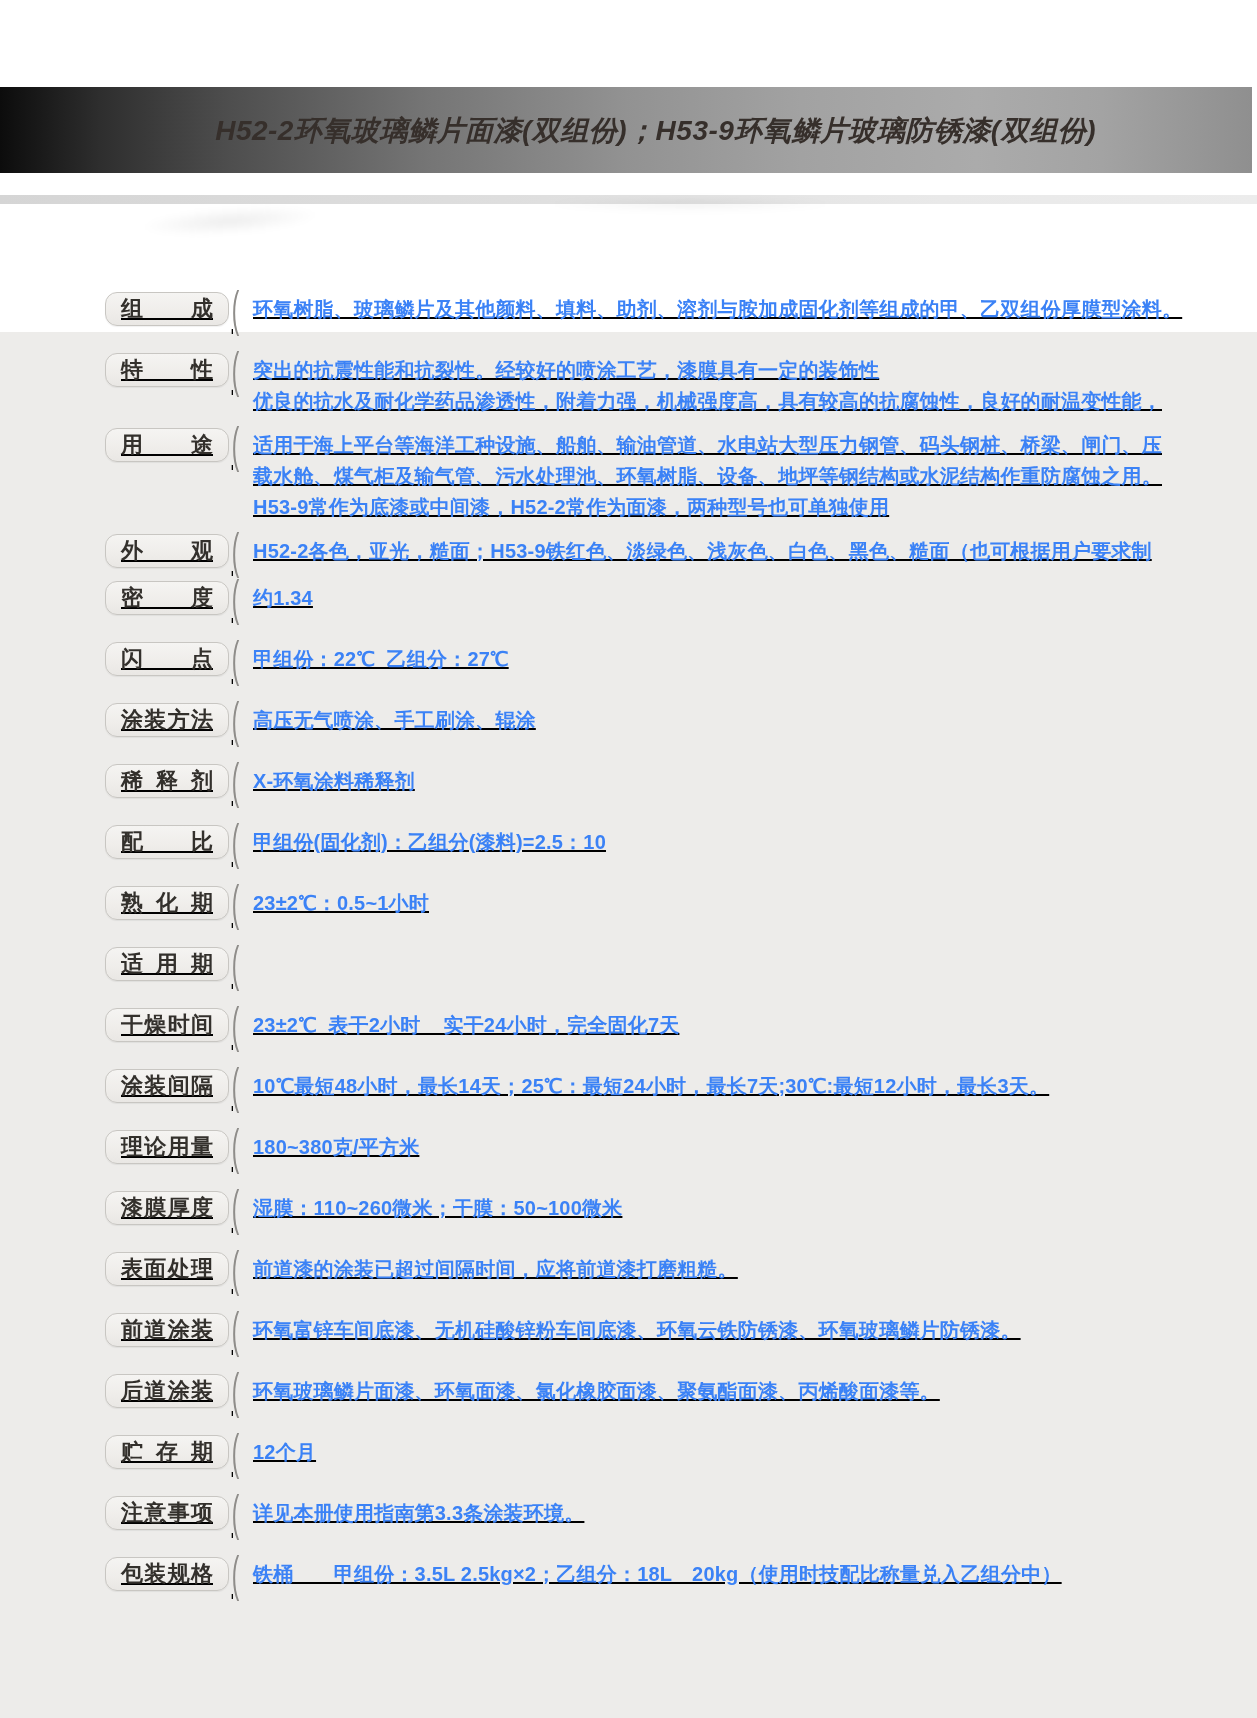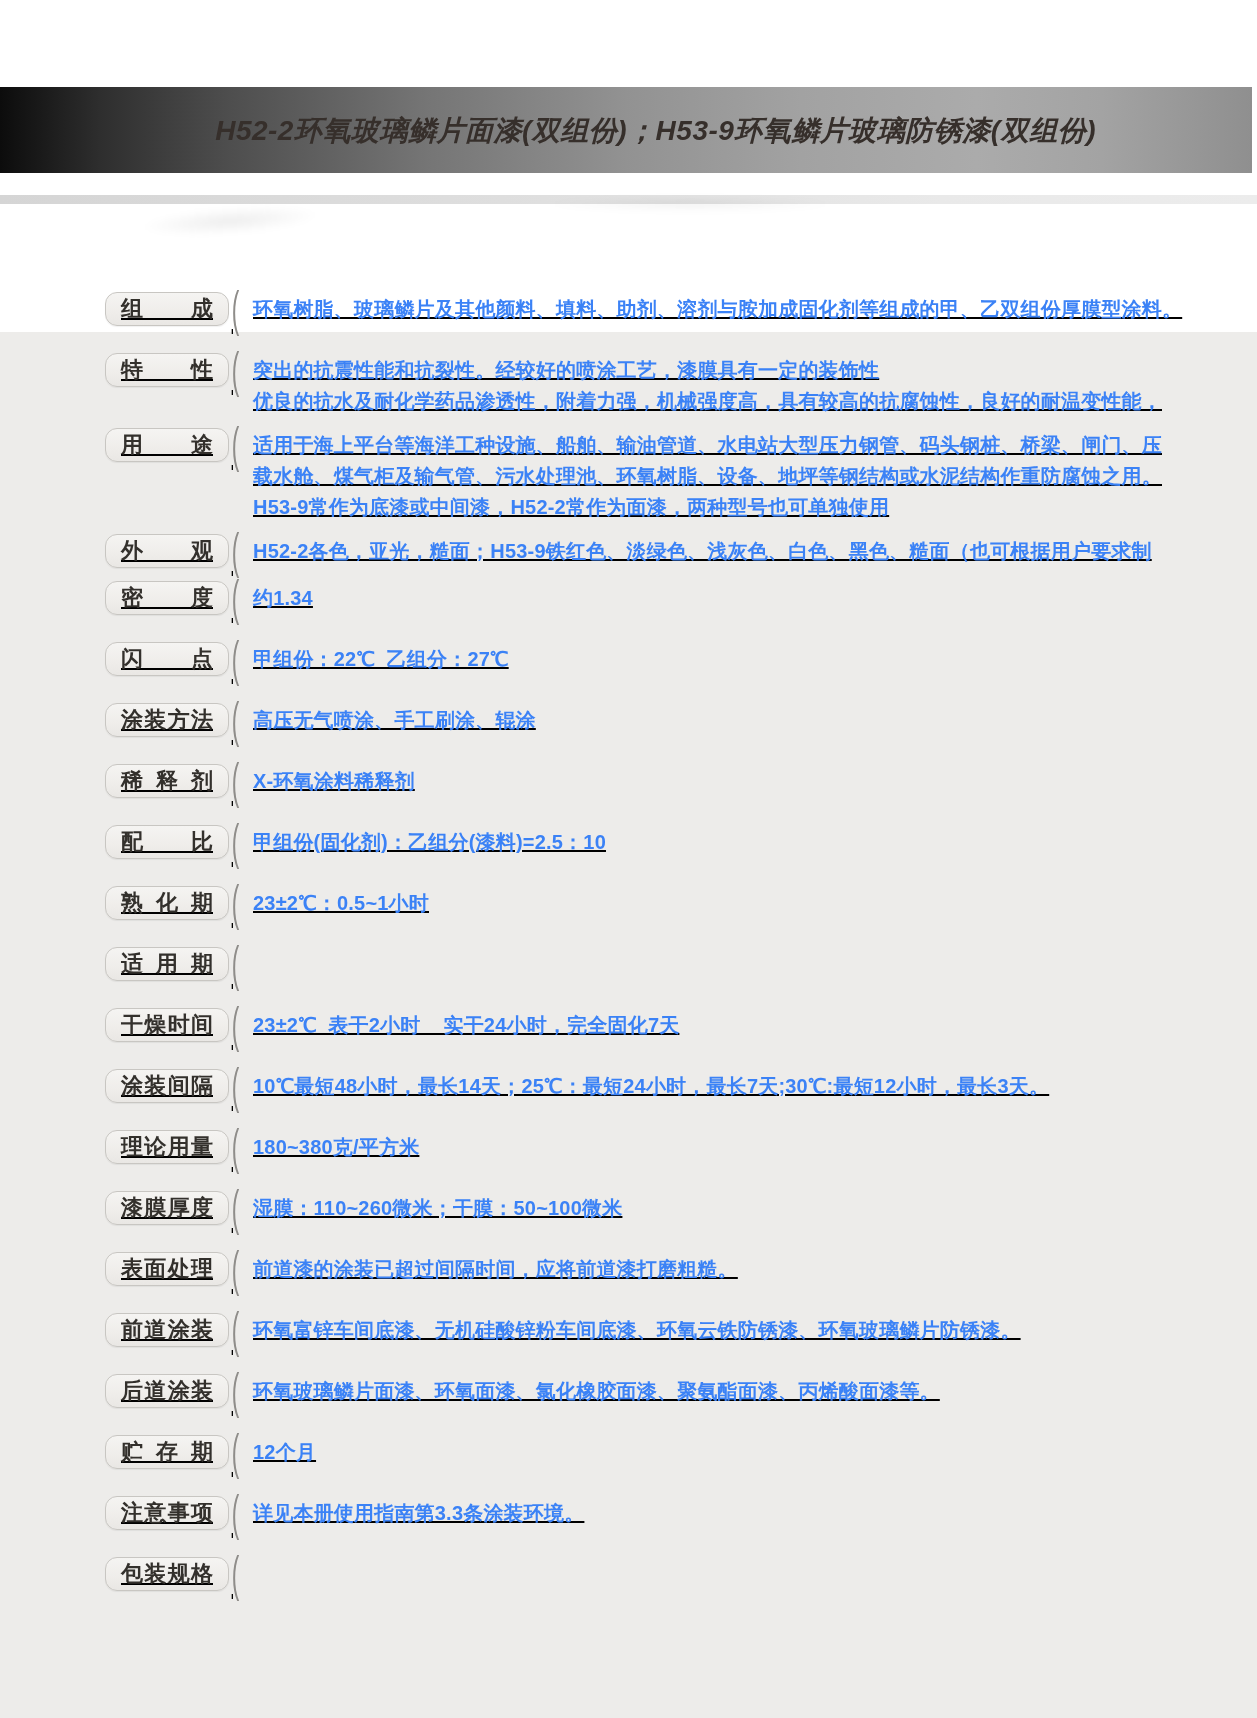--- a/index.html
+++ b/index.html
@@ -221,14 +221,17 @@
     <div class="row">
       <div class="tab">注意事项</div>
       <div class="bracket">(</div>
       <div class="content">
         <div class="line">详见本册使用指南第3.3条涂装环境。</div>
       </div>
     </div>
     <div class="row">
       <div class="tab">包装规格</div>
       <div class="bracket">(</div>
+      <div class="content">
+        <div class="line">铁桶　　甲组份：3.5L 2.5kg×2；乙组分：18L　20kg（使用时技配比称量兑入乙组分中）</div>
+      </div>
     </div>
   </main>
 
 </body></html>

